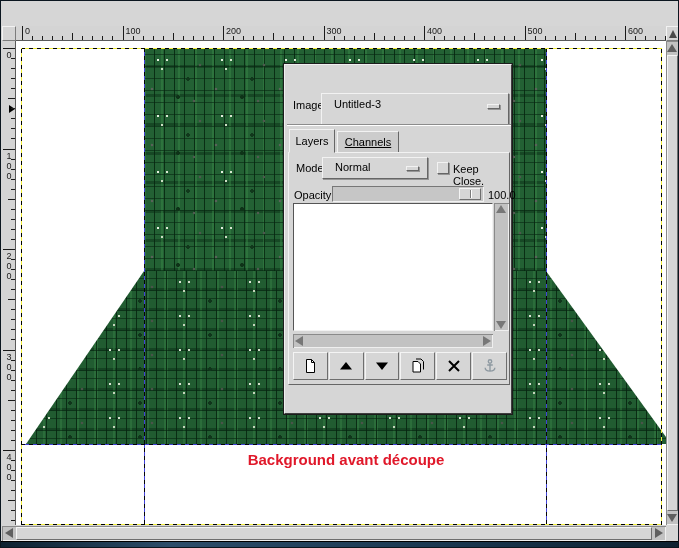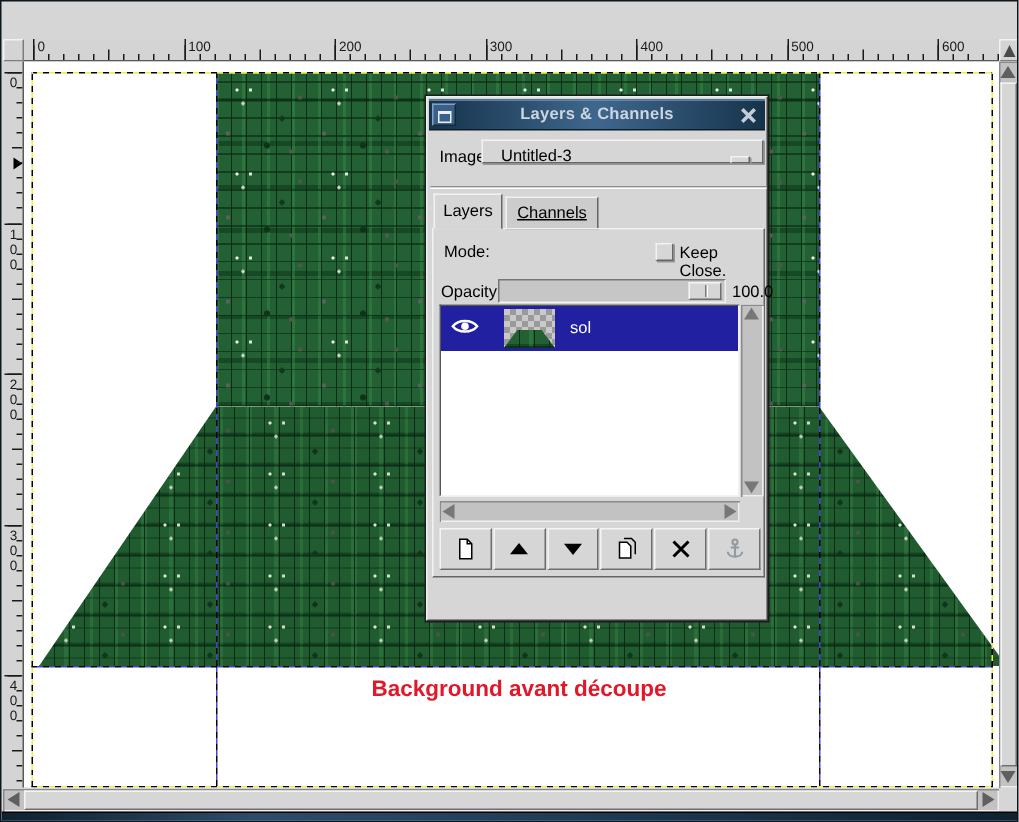--- a/index.html
+++ b/index.html
@@ -89,21 +89,21 @@
            border:1px solid; border-color:#f0f0f0 #3f3f3f #3f3f3f #f0f0f0; box-shadow:0 0 0 1px #1c1c1c; z-index:10;}
   #dlg-title{ left:1px; top:1px; width:224px; height:21px;}
   #dlg-title .menu-btn{ width:16px; height:15px;}
   #dlg-title .menu-btn .win-icon{ margin-top:2px; width:9px; height:8px; border-top-width:2px;}
   #dlg-title .title{ font-size:11px; line-height:19px;}
   .dlabel{ position:absolute; font-size:11px; color:#000;}
   .option-menu{ position:absolute; background:#d6d6d6; text-align:left; font-size:11px; color:#000;
            border:1px solid; border-color:#f2f2f2 #666 #666 #f2f2f2; box-shadow:1px 1px 0 #969696; padding:4px 0 0 12px;}
   .om-ind{ position:absolute; right:8px; top:10px; width:13px; height:5px; background:#d6d6d6;
            border:1px solid; border-color:#f2f2f2 #666 #666 #f2f2f2; box-shadow:1px 1px 0 #969696;}
-  #image-menu{ left:36px; top:28px; width:188px; height:16px;}
+  #image-menu{ left:36px; top:28px; width:188px; height:32px;}
   .sep{ position:absolute; left:2px; top:59px; width:224px; height:2px; border-top:1px solid #8c8c8c; border-bottom:1px solid #fff;}
   .tab{ position:absolute; font-size:11px; color:#000; text-align:center; background:#d6d6d6;
         border:1px solid; border-color:#f2f2f2 #666 #d6d6d6 #f2f2f2;}
   #tab-layers{ left:4px; top:64px; width:46px; height:24px; line-height:22px; z-index:2;}
   #tab-channels{ left:52px; top:66px; width:62px; height:22px; line-height:20px; background:#cccccc; border-bottom-color:#666;text-decoration:underline;}
   #notebook{ position:absolute; left:3px; top:87px; width:222px; height:233px;
         border:1px solid; border-color:#f2f2f2 #666 #666 #f2f2f2;}
   .checkbox{ position:absolute; left:148px; top:9px; width:12px; height:12px; background:#d6d6d6;
         border:1px solid; border-color:#f2f2f2 #666 #666 #f2f2f2; box-shadow:1px 1px 0 #969696;}
   .sl-trough{ position:absolute; left:43px; top:33px; width:152px; height:16px; background:#c6c6c6;
@@ -297,65 +297,48 @@
   </div>
   <div class="trough" id="hscroll">
     <span class="tri left" style="left:3px;top:2px;"></span>
     <span class="sb-thumb" style="left:14px;top:1px;width:636px;height:13px;"></span>
     <span class="tri right" style="right:3px;top:2px;"></span>
   </div>
 
   <div id="behind-bar"></div>
 
   <div id="dialog">
-    <div class="titlebar" id="dlg-title">
-      <button class="menu-btn">
-        <span class="win-icon"></span>
-      </button>
-      <span class="title">Layers &amp; Channels</span>
-      <button class="x-btn" style="width:18px;height:18px;">
-        <svg width="12" height="12" viewBox="0 0 13 13">
-          <path d="M2 2 L11 11 M11 2 L2 11" stroke="#c3cdd8" stroke-width="2.6"></path>
-        </svg>
-      </button>
-    </div>
 
     <span class="dlabel" style="left:8px;top:34px;">Image:</span>
     <div class="option-menu" id="image-menu">
       <span>Untitled-3</span>
       <span class="om-ind"></span>
     </div>
 
     <div class="sep"></div>
 
     <div class="tab" id="tab-layers">Layers</div>
     <div class="tab" id="tab-channels">Channels</div>
 
     <div id="notebook">
       <span class="dlabel" style="left:7px;top:9px;">Mode:</span>
+      <div class="option-menu" style="left:33px;top:4px;width:106px;height:22px;padding-top:3px;">
+        <span>Normal</span>
+        <span class="om-ind" style="top:8px;"></span>
+      </div>
       <span class="checkbox"></span>
       <span class="dlabel" style="left:164px;top:10px;">Keep Close.</span>
 
       <span class="dlabel" style="left:5px;top:36px;">Opacity:</span>
       <div class="sl-trough">
         <span class="sl-handle"></span>
       </div>
       <span class="dlabel" style="left:199px;top:36px;">100.0</span>
 
       <div id="layer-list">
-          <div class="layer-row selected">
-            <button class="eye-btn"><svg width="20" height="13" viewBox="0 0 24 16">
-                <path d="M2 8 C6.5 2.2 17.5 2.2 22 8 C17.5 13.8 6.5 13.8 2 8 Z" fill="none" stroke="#ffffff" stroke-width="2"></path>
-                <circle cx="12" cy="8" r="3.1" fill="#ffffff"></circle>
-              </svg></button>
-            <div class="layer-thumb thumb-alpha">
-              <div class="thumb-trap circuit"></div>
-            </div>
-            <span class="layer-name">sol</span>
-          </div>
         </div>
       <div class="trough" id="list-vscroll">
         <span class="tri up" style="left:2px;top:2px;border-bottom-color:#777;"></span>
         <span class="tri down" style="left:2px;bottom:2px;border-top-color:#777;"></span>
       </div>
       <div class="trough" id="list-hscroll">
         <span class="tri left" style="left:2px;top:2px;border-right-color:#777;"></span>
         <span class="tri right" style="right:2px;top:2px;border-left-color:#777;"></span>
       </div>
 

